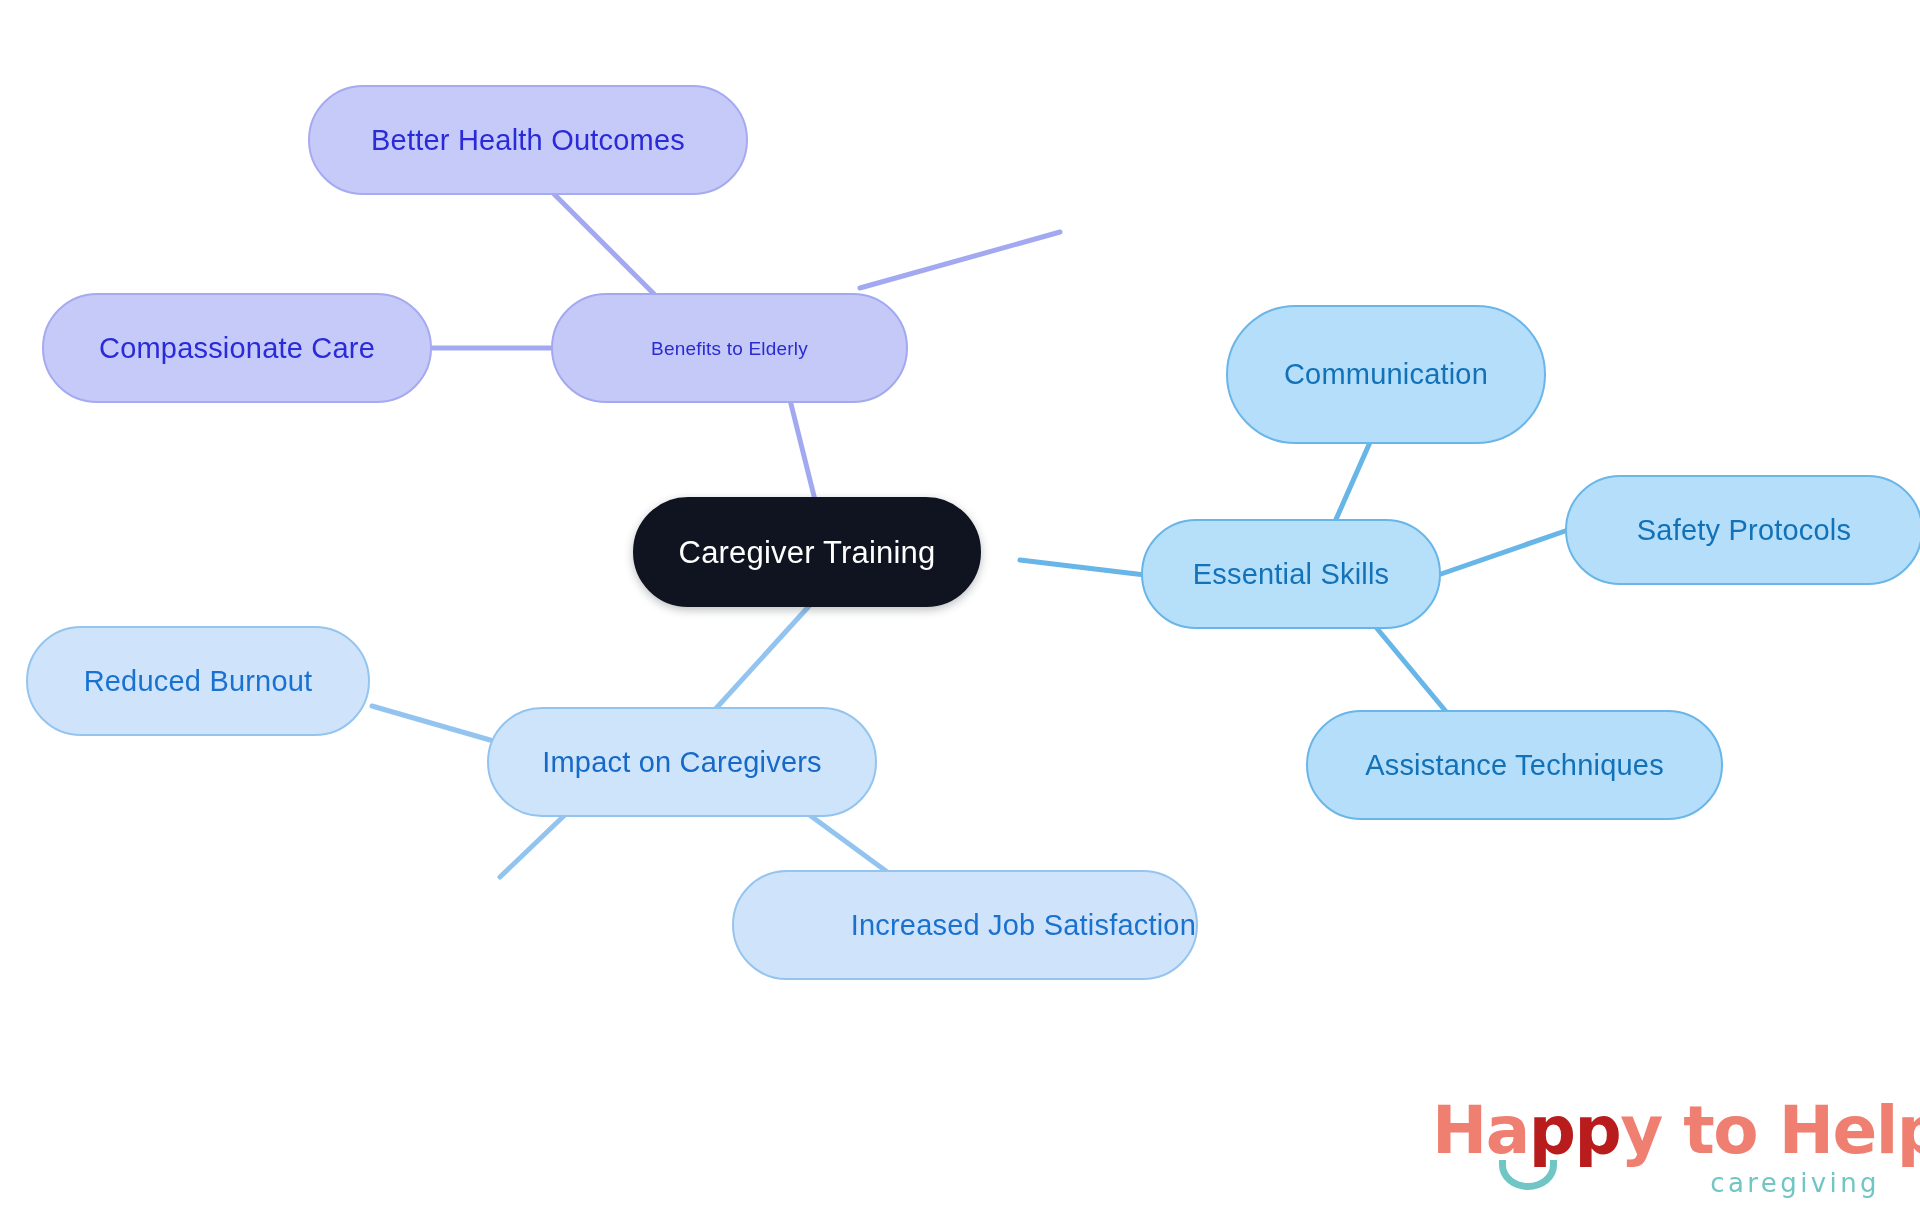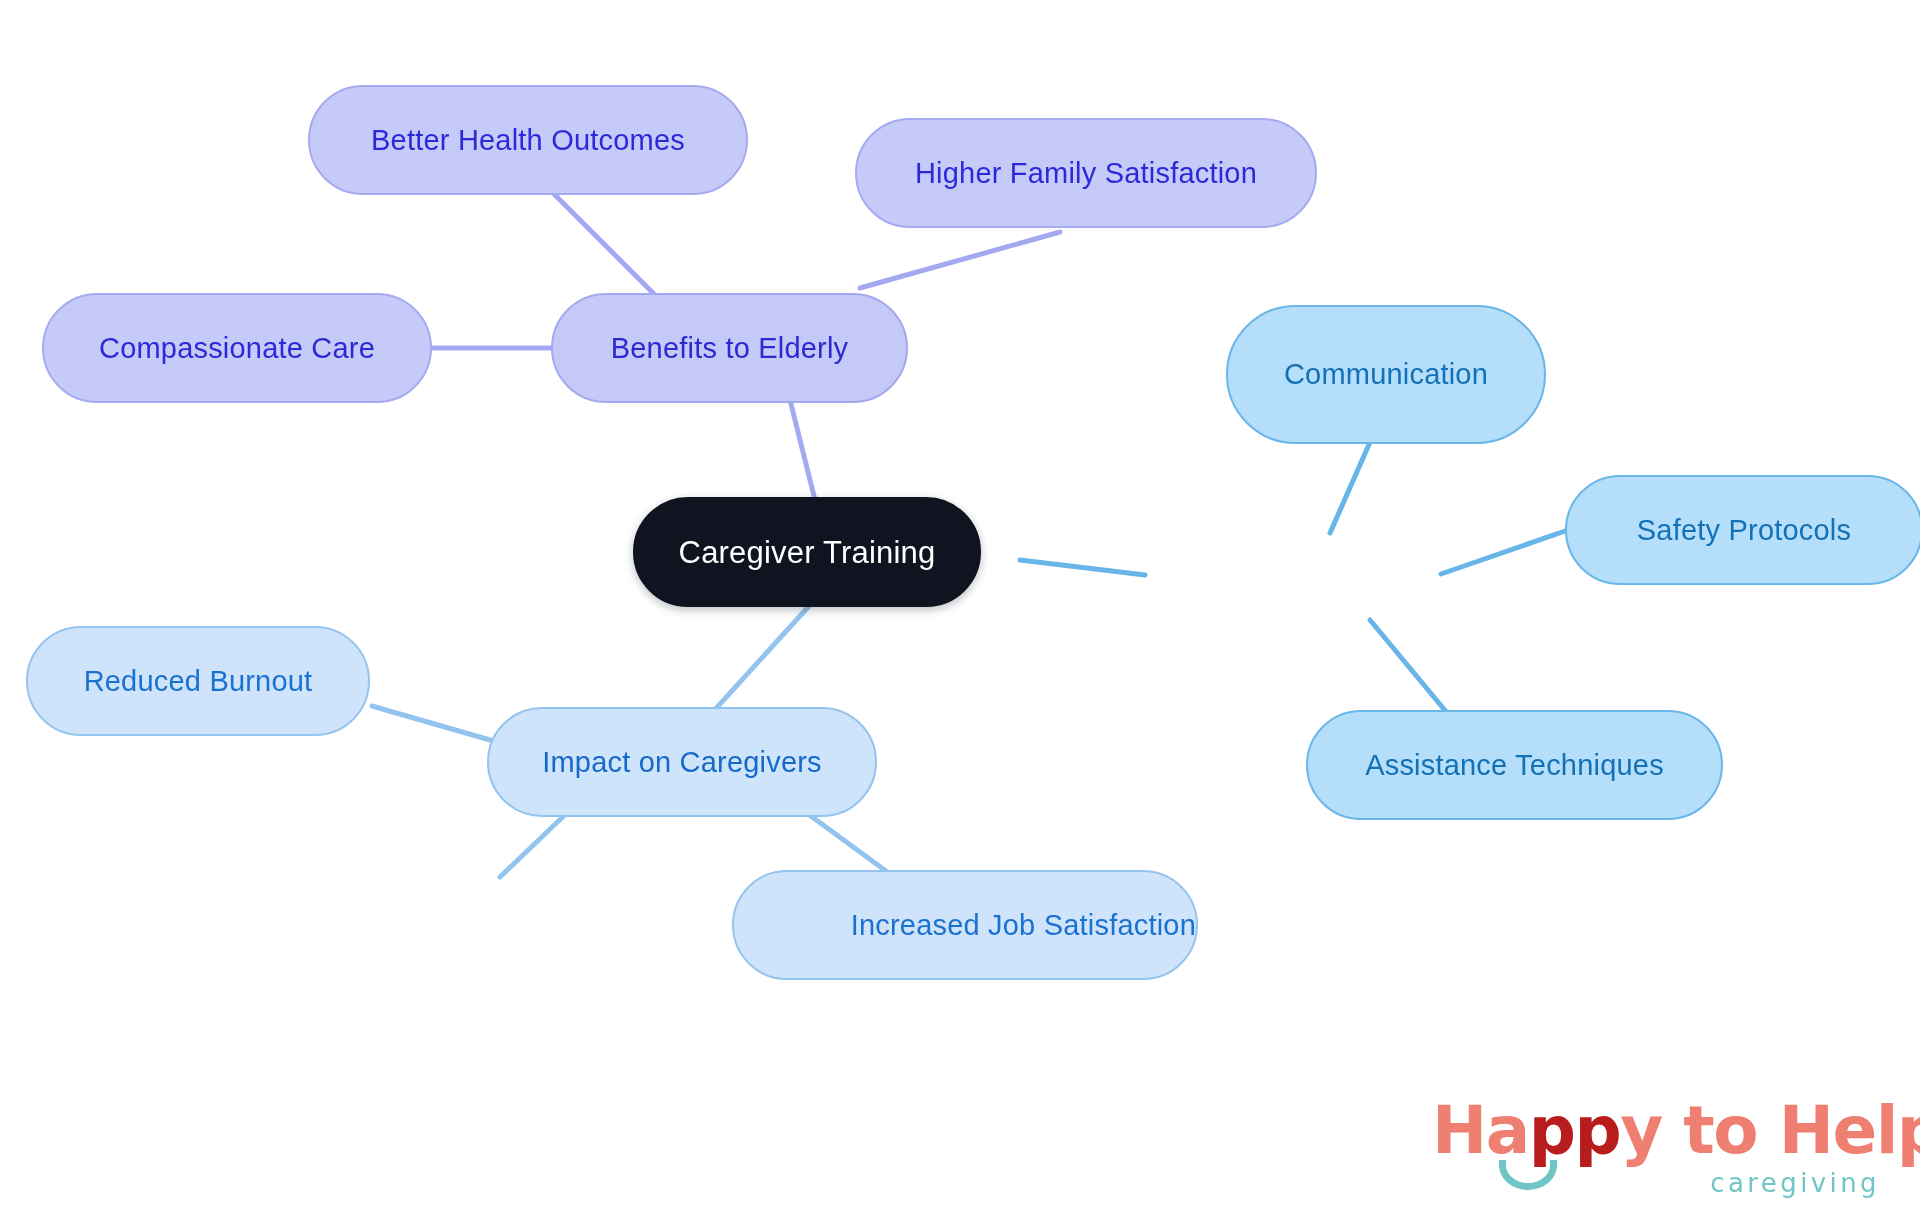--- a/index.html
+++ b/index.html
@@ -47,21 +47,21 @@
     background: #0f1420;
     border-color: #0f1420;
     color: #ffffff;
     font-size: 31px;
     box-shadow: 0 3px 10px rgba(15,20,32,0.28);
   }
   .node-purple-branch {
     background: #c5c9f8;
     border-color: #a3a9f0;
     color: #2a2ad0;
-    font-size: 29px;
+    font-size: 19px;
   }
   .node-purple-leaf {
     background: #c6caf9;
     border-color: #a5aaf1;
     color: #2a2ad8;
     font-size: 29px;
   }
   .node-blue-branch {
     background: #b6e0fa;
     border-color: #68b5e8;
@@ -153,40 +153,40 @@
 
     <line x1="490" y1="740" x2="372" y2="706" stroke="#93c4ef" stroke-width="5" stroke-linecap="round"></line>
     <line x1="570" y1="810" x2="500" y2="877" stroke="#93c4ef" stroke-width="5" stroke-linecap="round"></line>
     <line x1="800" y1="808" x2="890" y2="874" stroke="#93c4ef" stroke-width="5" stroke-linecap="round"></line>
   </svg>
 
   <div class="node node-purple-leaf" style="left:308px; top:85px; width:440px; height:110px;">
     <span class="node-label">Better Health Outcomes</span>
   </div>
 
-  <div class="node node-purple-leaf" style="left:855px; top:118px; width:462px; height:110px;">
-    <span class="node-label">Higher Family Satisfaction</span>
-  </div>
 
   <div class="node node-purple-leaf" style="left:42px; top:293px; width:390px; height:110px;">
     <span class="node-label">Compassionate Care</span>
   </div>
 
   <div class="node node-purple-branch" style="left:551px; top:293px; width:357px; height:110px;">
     <span class="node-label">Benefits to Elderly</span>
   </div>
 
   <div class="node node-blue-leaf" style="left:1226px; top:305px; width:320px; height:139px;">
     <span class="node-label">Communication</span>
   </div>
 
   <div class="node node-blue-leaf" style="left:1565px; top:475px; width:358px; height:110px;">
     <span class="node-label">Safety Protocols</span>
   </div>
 
+  <div class="node node-blue-branch" style="left:1141px; top:519px; width:300px; height:110px;">
+    <span class="node-label">Essential Skills</span>
+  </div>
 
   <div class="node node-blue-leaf" style="left:1306px; top:710px; width:417px; height:110px;text-align:right;">
     <span class="node-label">Assistance Techniques</span>
   </div>
 
   <div class="node node-root" style="left:633px; top:497px; width:348px; height:110px;">
     <span class="node-label">Caregiver Training</span>
   </div>
 
   <div class="node node-softblue-leaf" style="left:26px; top:626px; width:344px; height:110px;">

